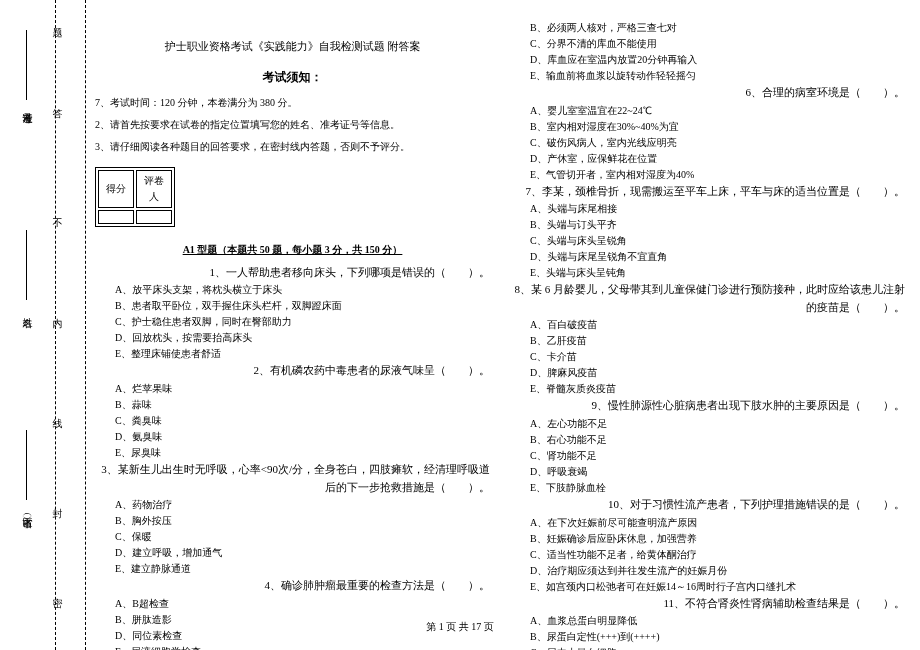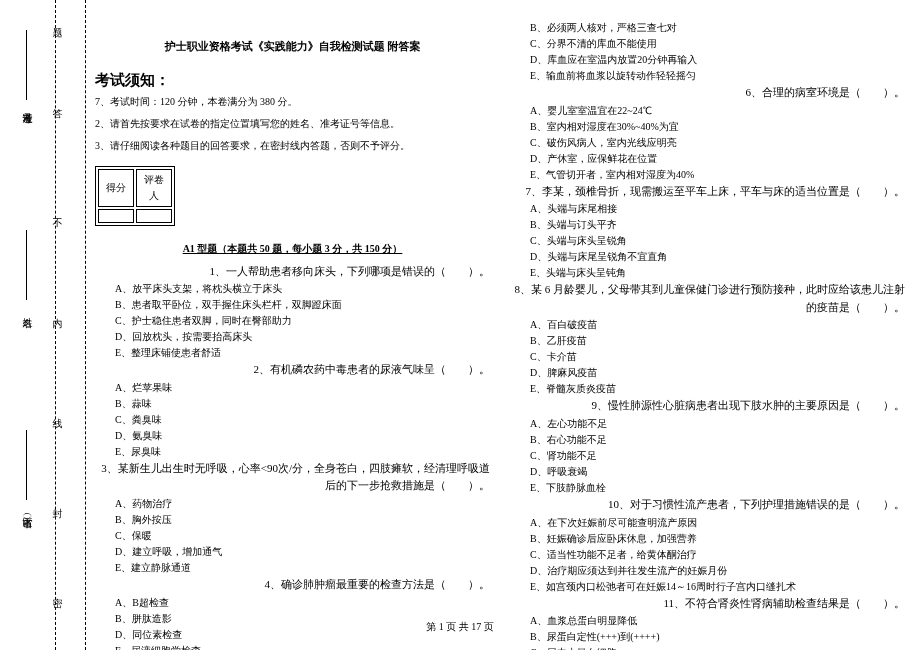--- a/index.html
+++ b/index.html
@@ -63,28 +63,29 @@
       display: flex;
       gap: 20px;
     }
     .col {
       width: 395px;
       line-height: 1.6;
     }
     .title {
       text-align: center;
       font-size: 11px;
-      font-weight: bold;
+      font-weight: normal;
       margin-top: 18px;
       margin-bottom: 12px;
     }
     .section-head {
       font-weight: bold;
-      font-size: 15px;
-      margin-bottom: 2px;
+      font-size: 12px;
+      margin-bottom: 8px;
+      text-align: center;
     }
     .instr {
       font-size: 10px;
       margin-bottom: 6px;
     }
     .score-box {
       display: inline-block;
       border: 1px solid #000;
       margin-top: 6px;
       margin-bottom: 6px;

